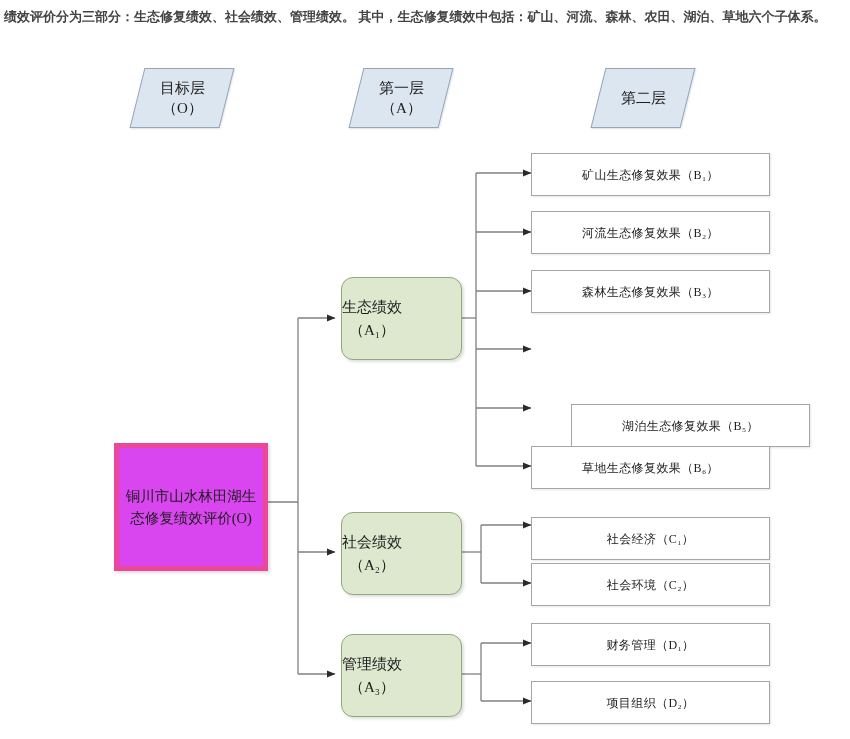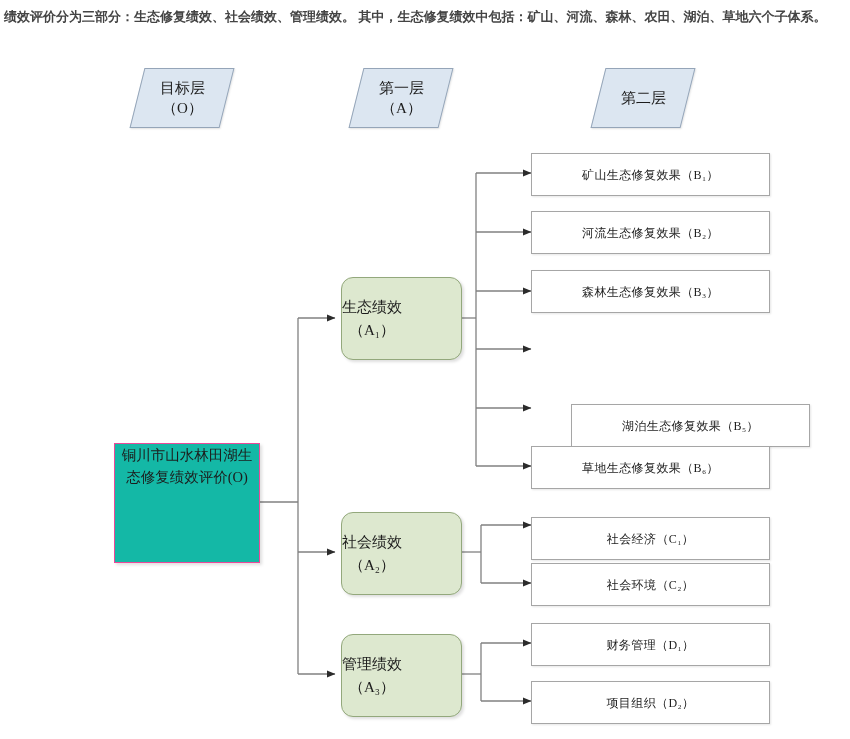--- a/index.html
+++ b/index.html
@@ -61,25 +61,25 @@
     font-size: 15px;
     line-height: 20px;
     color: #1c1c1c;
     white-space: pre-line;
   }
 
   
   .root-node {
     position: absolute;
     display: flex;
-    align-items: flex-start;
+    align-items: center;
     justify-content: center;
     text-align: center;
-    background: #14b8a6;
-    border: 1px solid #ec4899;
+    background: #d946ef;
+    border: 5px solid #ec4899;
     box-shadow: 2px 2px 3px rgba(0,0,0,0.13);
   }
   .root-node > span {
     font-size: 14.5px;
     line-height: 22px;
     color: #1c1c1c;
     padding: 0 6px;
   }
 
   

